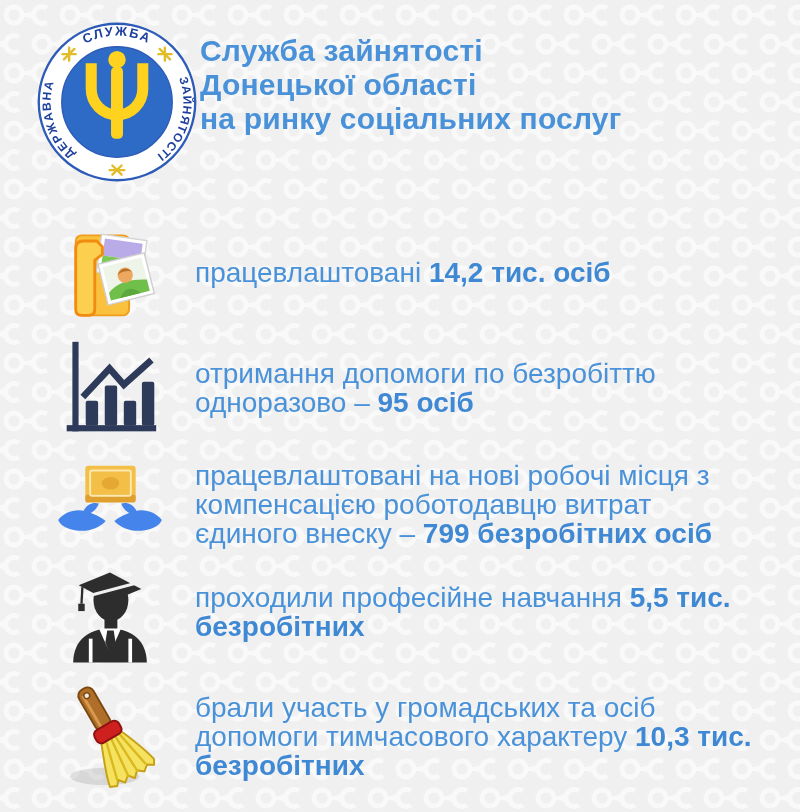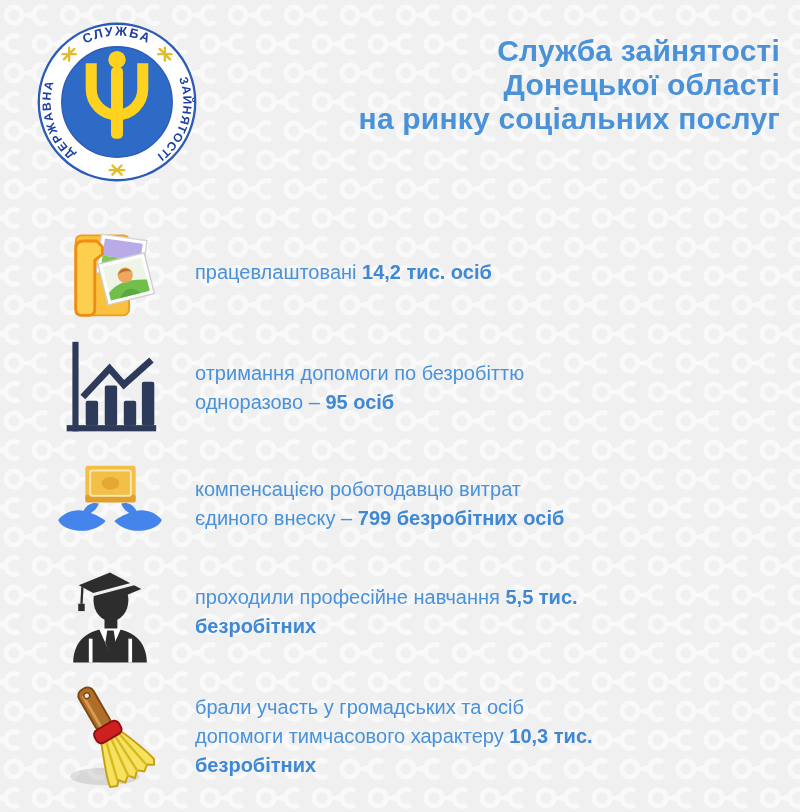--- a/index.html
+++ b/index.html
@@ -6,36 +6,36 @@
   .page{
     position:relative;width:800px;height:812px;overflow:hidden;
     background:#f0f0f0;font-family:"Liberation Sans",sans-serif;
   }
   .bg-pattern{position:absolute;left:0;top:0;z-index:0;}
   .content{position:relative;z-index:1;}
 
   
   .header{display:flex;padding:16px 14px 0 36px;}
   .logo-box{width:164px;min-width:164px;}
-  .titles{flex:1;text-align:right;padding-top:18px;padding-right:6px;}
+  .titles{flex:1;text-align:left;padding-top:18px;padding-right:6px;}
   .title-line{color:#4992d9;font-weight:bold;font-size:30px;line-height:34px;letter-spacing:.2px;}
   .subtitle{
     display:inline-block;margin-top:17px;color:#4490d8;font-weight:bold;font-size:26px;
     text-decoration:underline;text-decoration-thickness:3px;text-underline-offset:5px;
   }
 
   
   .rows{padding:30px 20px 0 40px;}
   .row{display:flex;align-items:center;}
   .row.r1{margin-bottom:14px;}
   .row.r2{margin-bottom:18px;}
   .row.r3{margin-bottom:10px;}
   .row.r4{margin-bottom:18px;}
   .icon-cell{width:140px;min-width:140px;display:flex;justify-content:center;align-items:center;}
-  .txt{margin-left:15px;max-width:560px;color:#4992d9;font-size:20px;line-height:29px;}
+  .txt{margin-left:15px;max-width:560px;color:#4992d9;font-size:28px;line-height:29px;}
   .txt .ln{display:block;}
   .txt b{color:#3f88d4;font-weight:bold;}
 </style>
 </head>
 <body>
 
 <div class="page">
 
   <svg class="bg-pattern" width="800" height="812" aria-hidden="true">
     <defs>
@@ -178,20 +178,21 @@
             <ellipse cx="58" cy="26" rx="9" ry="6.5" fill="#e5a832"></ellipse>
             <g fill="#4584ea">
               <path d="M4 64 C10 56 22 52 32 55 C40 57 48 61 53 65 C47 72 36 76 25 75 C15 74 6 70 4 64 Z"></path>
               <path d="M30 55 C33 48 40 45 46 47 C44 53 39 57 34 58 Z"></path>
               <path d="M111 64 C105 56 93 52 83 55 C75 57 67 61 62 65 C68 72 79 76 90 75 C100 74 109 70 111 64 Z"></path>
               <path d="M85 55 C82 48 75 45 69 47 C71 53 76 57 81 58 Z"></path>
             </g>
           </svg>
         </div>
         <div class="txt">
+          <span class="ln"><span>працевлаштовані на нові робочі місця з</span><b></b></span>
           <span class="ln"><span>компенсацією роботодавцю витрат</span><b></b></span>
           <span class="ln"><span>єдиного внеску – </span><b>799 безробітних осіб</b></span>
         </div>
       </div>
 
       <div class="row r4">
         <div class="icon-cell">
           <svg width="92" height="104" viewBox="0 0 100 110">
             <g fill="#2d2d2d">
               <rect x="44" y="56" width="14" height="20"></rect>

